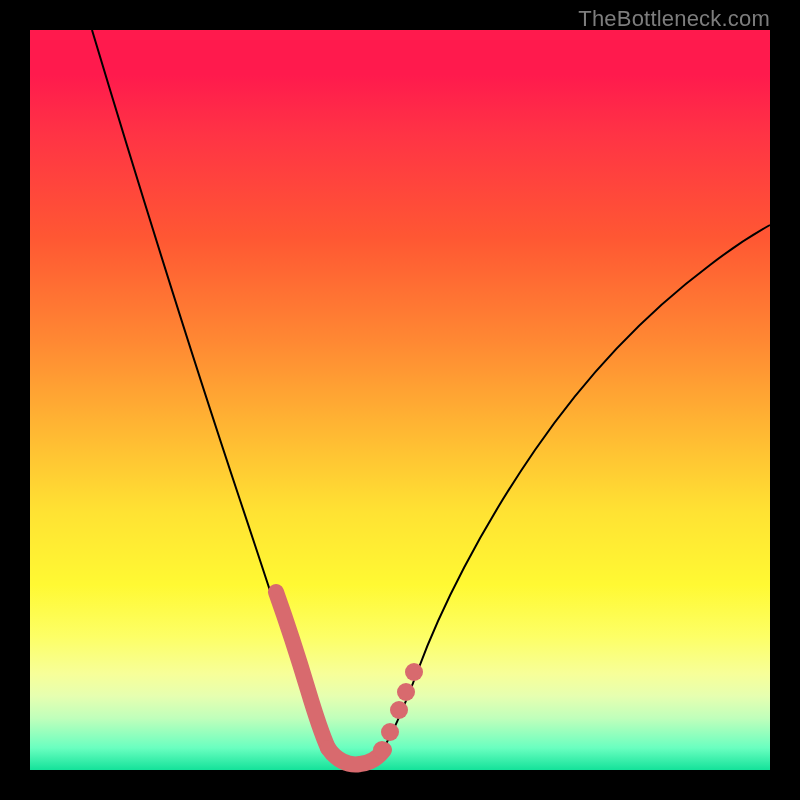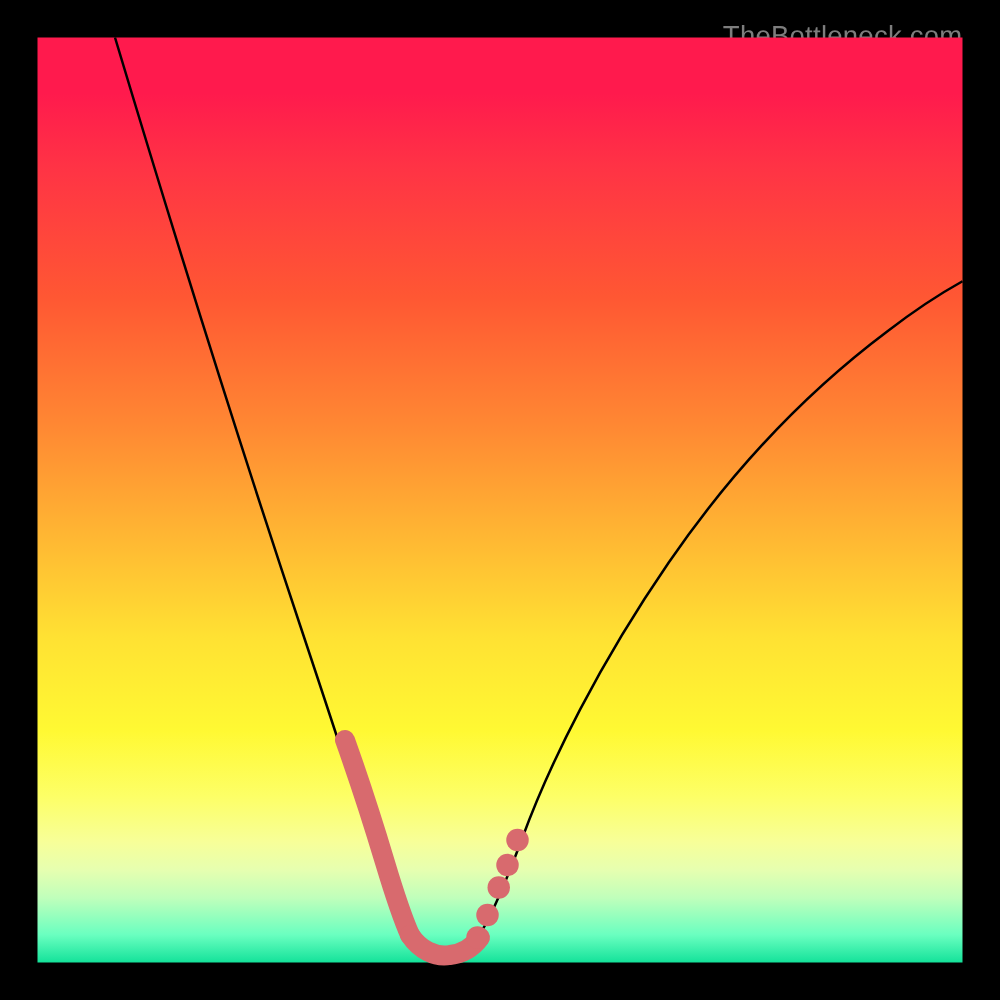--- a/index.html
+++ b/index.html
@@ -31,21 +31,21 @@
       #f7ff99 87%,
       #e6ffb0 90%,
       #c0ffbb 93%,
       #6affc0 97%,
       #14e29a 100%
     );
   }
   .watermark {
     position: absolute;
     right: 30px;
-    top: 16px;
+    top: 6px;
     color: #7d7d7d;
     font-size: 22px;
     font-weight: 400;
     letter-spacing: 0.2px;
   }
   svg.curve {
     position: absolute;
     left: 0;
     top: 0;
     width: 740px;

